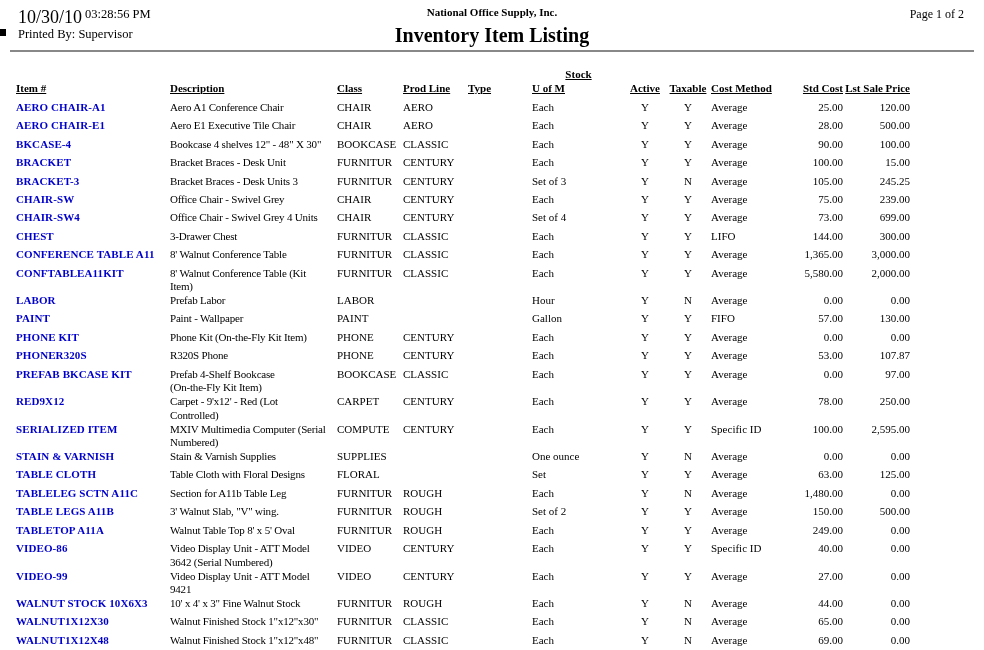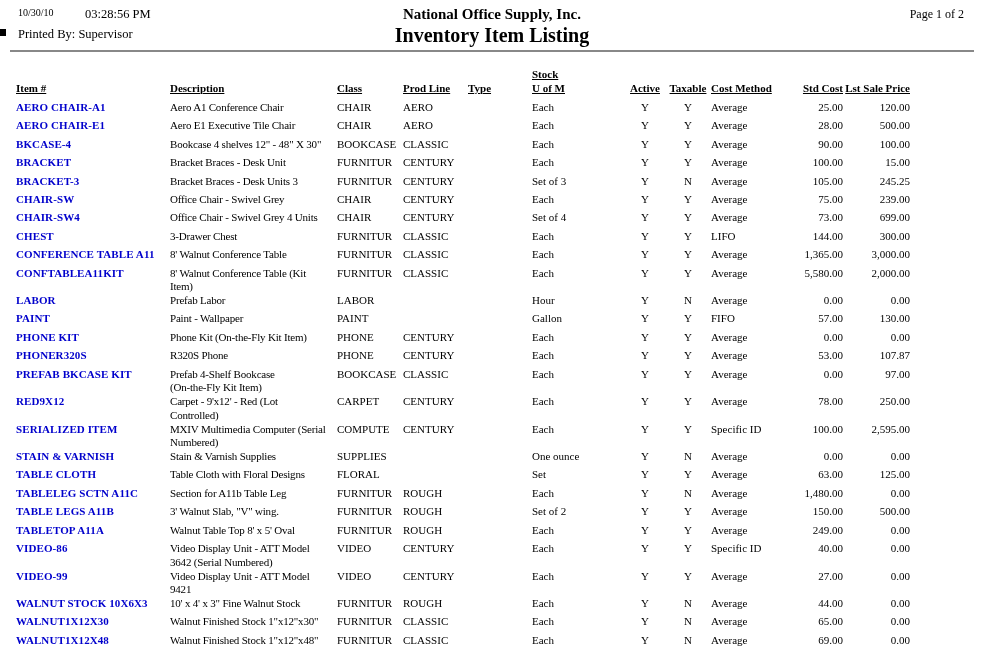--- a/index.html
+++ b/index.html
@@ -7,36 +7,36 @@
   body {
     background: #ffffff;
     font-family: "Liberation Serif", "DejaVu Serif", serif;
     color: #000;
   }
   .page { position: relative; width: 984px; height: 650px; background: #fff; }
 
   
   .hdr { position: relative; height: 52px; }
   .black-marker { position: absolute; left: 0px; top: 29px; width: 6px; height: 7px; background: #000; }
-  .h-date   { position: absolute; left: 18px;  top: 7px;  font-size: 10px; white-space: pre; }
+  .h-date   { position: absolute; left: 18px;  top: 7px;  font-size: 18px; white-space: pre; }
   .h-time   { position: absolute; left: 85px;  top: 7px;  font-size: 12.5px; white-space: pre; }
   .h-printed{ position: absolute; left: 18px;  top: 27px; font-size: 12.5px; white-space: pre; }
-  .h-company{ position: absolute; left: 0; right: 0; top: 6px; text-align: center; font-size: 15px; font-weight: bold; }
+  .h-company{ position: absolute; left: 0; right: 0; top: 6px; text-align: center; font-size: 11px; font-weight: bold; }
   .h-title  { position: absolute; left: 0; right: 0; top: 24px; text-align: center; font-size: 20px; font-weight: bold; }
   .h-page   { position: absolute; right: 20px; top: 7px; font-size: 12px; white-space: pre; }
   .rule { position: absolute; left: 10px; right: 10px; bottom: 0; border-bottom: 2px solid #888; }
 
   
   .table { padding-left: 16px; padding-top: 16px; }
   .grid {
     display: grid;
     grid-template-columns: 154px 167px 66px 65px 64px 93px 40px 46px 64px 68px 67px;
     align-items: start;
   }
-  .hdr-row-1 { height: 14px; }
+  .hdr-row-1 { height: 14px; text-align: center; }
   .hdr-row-2 { height: 15px; }
   #rows { margin-top: 4px; }
 
   .cell { font-size: 11px; line-height: 13.7px; white-space: pre; overflow: visible; }
   .hdr-cell { font-weight: bold; font-size: 11px; line-height: 13px; white-space: pre; }
   .hdr-cell span { text-decoration: underline; }
   .col-uofm  { grid-column: 6; }
   .al-c { text-align: center; }
   .al-r { text-align: right; }
 

